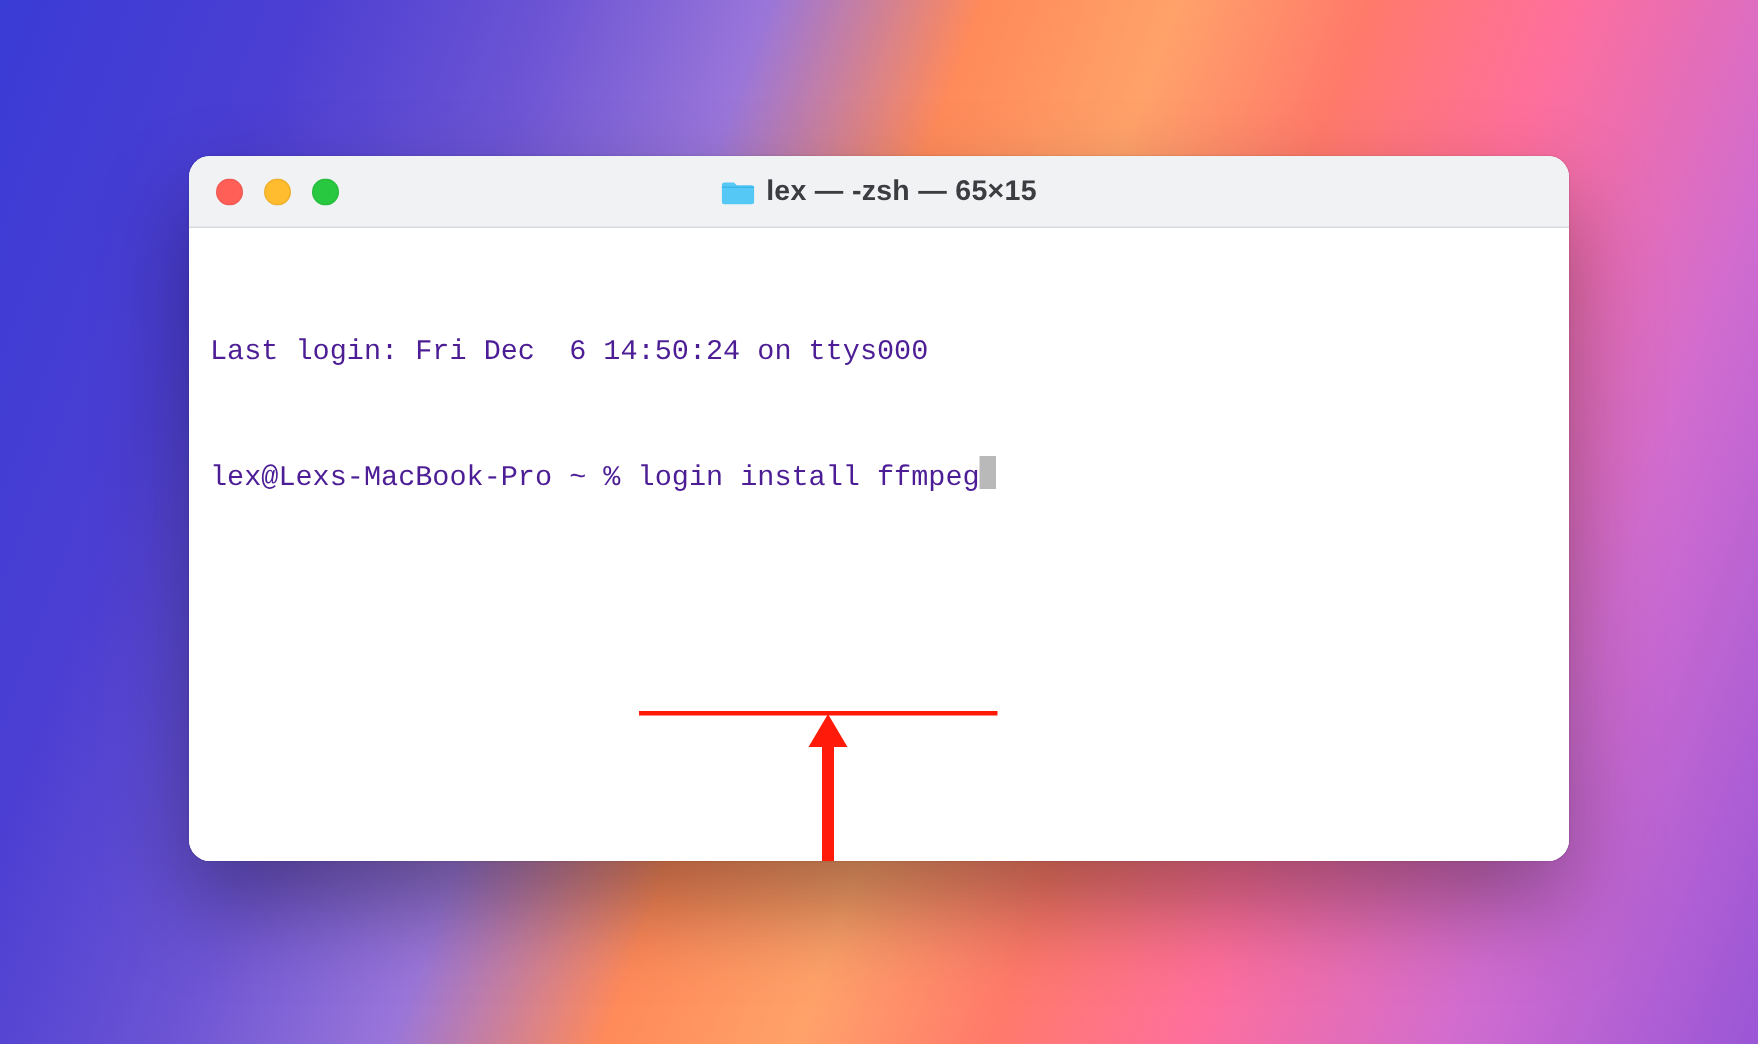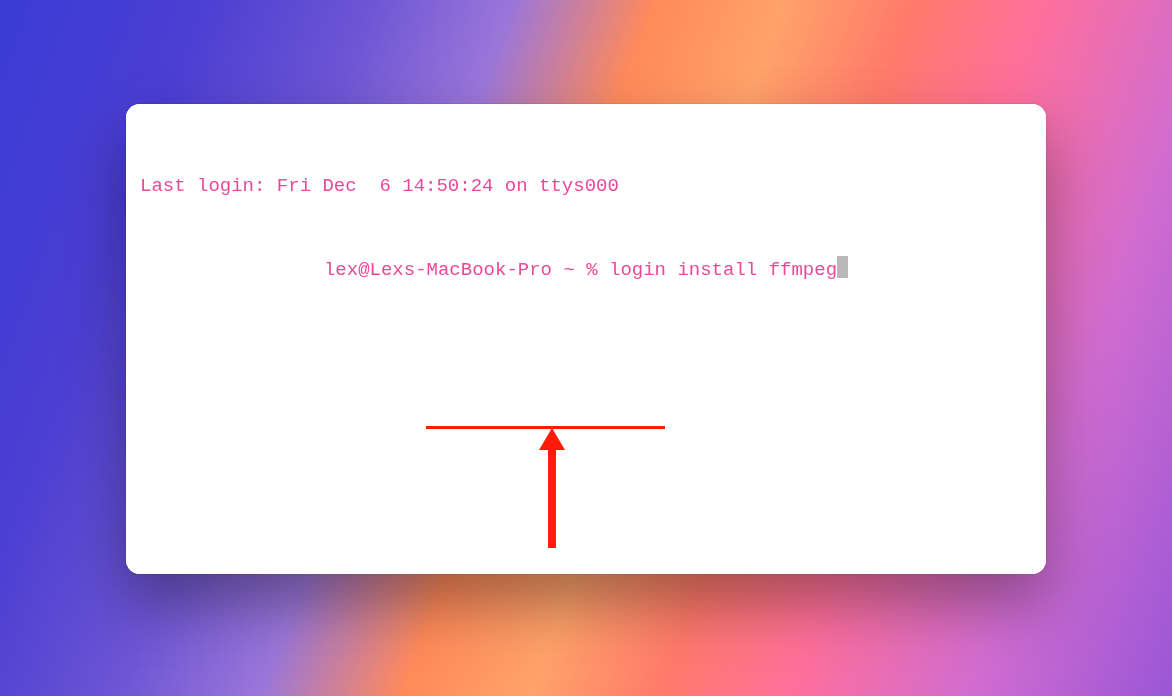--- a/index.html
+++ b/index.html
@@ -97,29 +97,28 @@
       letter-spacing: 0.2px;
     }
 
     .terminal-body {
       flex: 1;
       background: #ffffff;
       padding: 12px 14px;
       font-family: "SF Mono", Menlo, Monaco, "Courier New", monospace;
       font-size: 19px;
       line-height: 28px;
-      color: #ec4899;
+      color: #4c1d95;
       position: relative;
       white-space: pre;
     }
 
     .prompt-line {
       display: flex;
       flex-wrap: nowrap;
-      justify-content: center;
     }
     .prompt-line span { white-space: pre; }
 
     .cursor-block {
       display: inline-block;
       width: 11px;
       height: 22px;
       background: #b9b9b9;
       vertical-align: text-bottom;
       margin-left: 0;
@@ -139,20 +138,36 @@
     .annotation-arrow {
       position: absolute;
     }
   </style>
 </head>
 <body>
 
 <div class="desktop-bg"></div>
 
 <div class="terminal-window">
+  <div class="title-bar">
+    <div class="traffic-lights">
+      <div class="light red"></div>
+      <div class="light yellow"></div>
+      <div class="light green"></div>
+    </div>
+    <div class="title-center">
+      <span class="folder-icon">
+        <svg viewBox="0 0 24 20">
+          <path d="M2 3 h7 l2 2 h11 a2 2 0 0 1 2 2 v10 a2 2 0 0 1 -2 2 h-20 a2 2 0 0 1 -2 -2 v-12 a2 2 0 0 1 2 -2 z" fill="#55c8f5"></path>
+          <path d="M0 6 h24 v1 h-24 z" fill="#3bb6ea"></path>
+        </svg>
+      </span>
+      <span class="title-text">lex — -zsh — 65×15</span>
+    </div>
+  </div>
 
   <div class="terminal-body">
     <div>Last login: Fri Dec  6 14:50:24 on ttys000</div>
     <div class="prompt-line"><span>lex@Lexs-MacBook-Pro ~ % </span><span>login install ffmpeg</span><span class="cursor-block"></span></div>
 
     <div class="annotation">
       <div class="annotation-underline" style="left:286px; top:58px; width:239px;"></div>
       <svg class="annotation-arrow" style="left:397px; top:60px; width:30px; height:120px;">
         <polygon points="15,0 28,22 19,22 19,120 11,120 11,22 2,22" fill="#ff1a09"></polygon>
       </svg>

